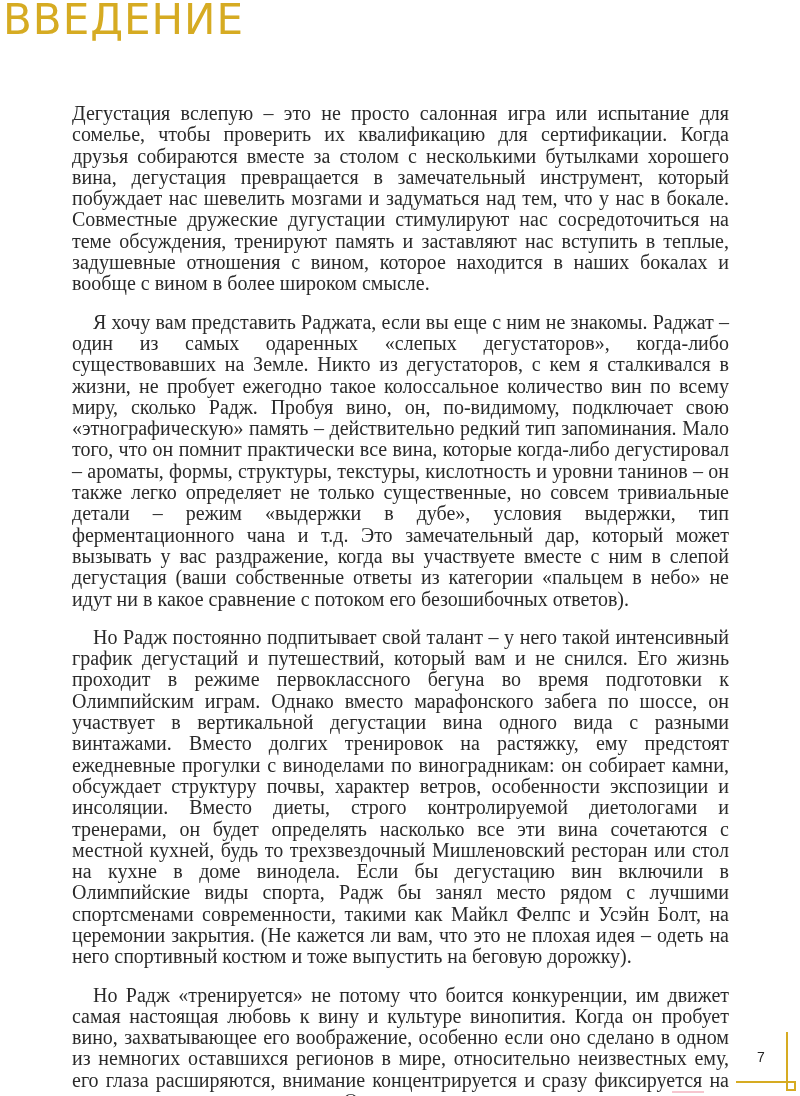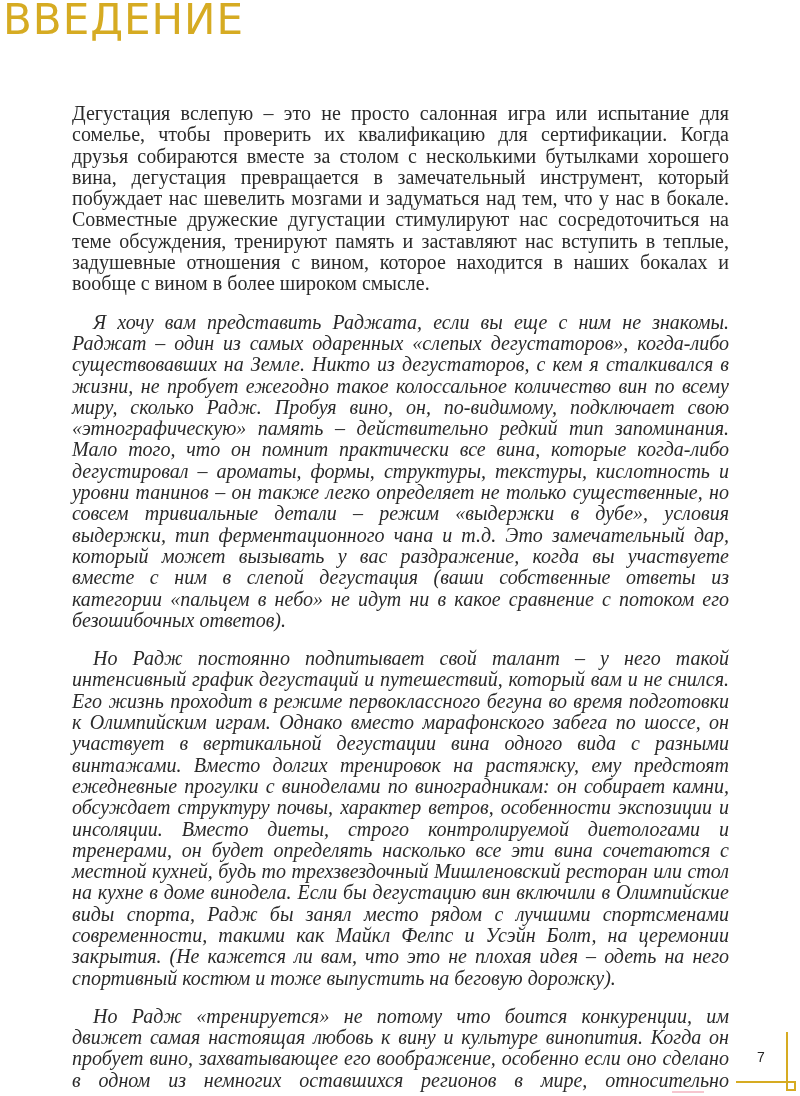--- a/index.html
+++ b/index.html
@@ -34,21 +34,20 @@
       font-size: 20px;
       line-height: 21.3px;
       color: #2a2a2a;
       text-align: justify;
     }
     .body-text p {
       margin: 0 0 17px 0;
     }
     .body-text p.indent {
       text-indent: 21px;
-      font-style: italic;
     }
     .page-number {
       position: absolute;
       left: 757px;
       top: 1049px;
       font-family: "Liberation Sans", sans-serif;
       font-size: 14px;
       color: #222222;
     }
     .corner-vline {

